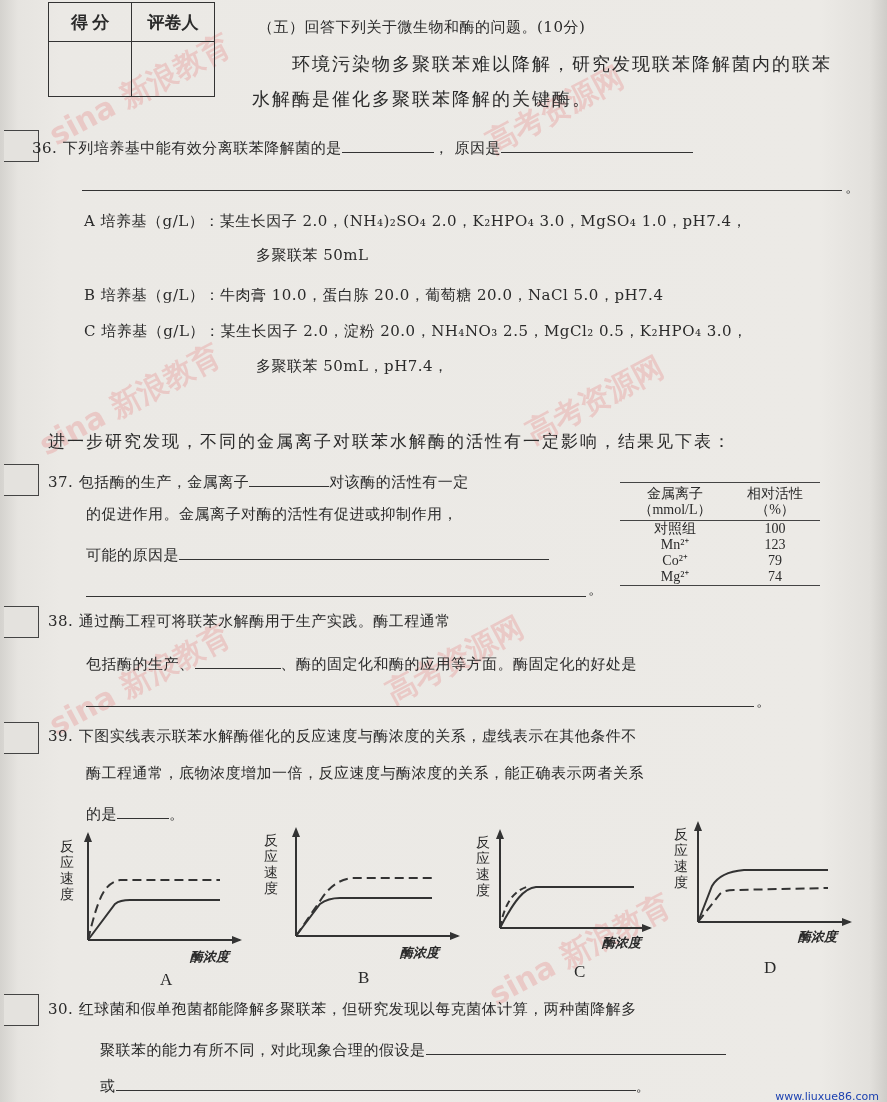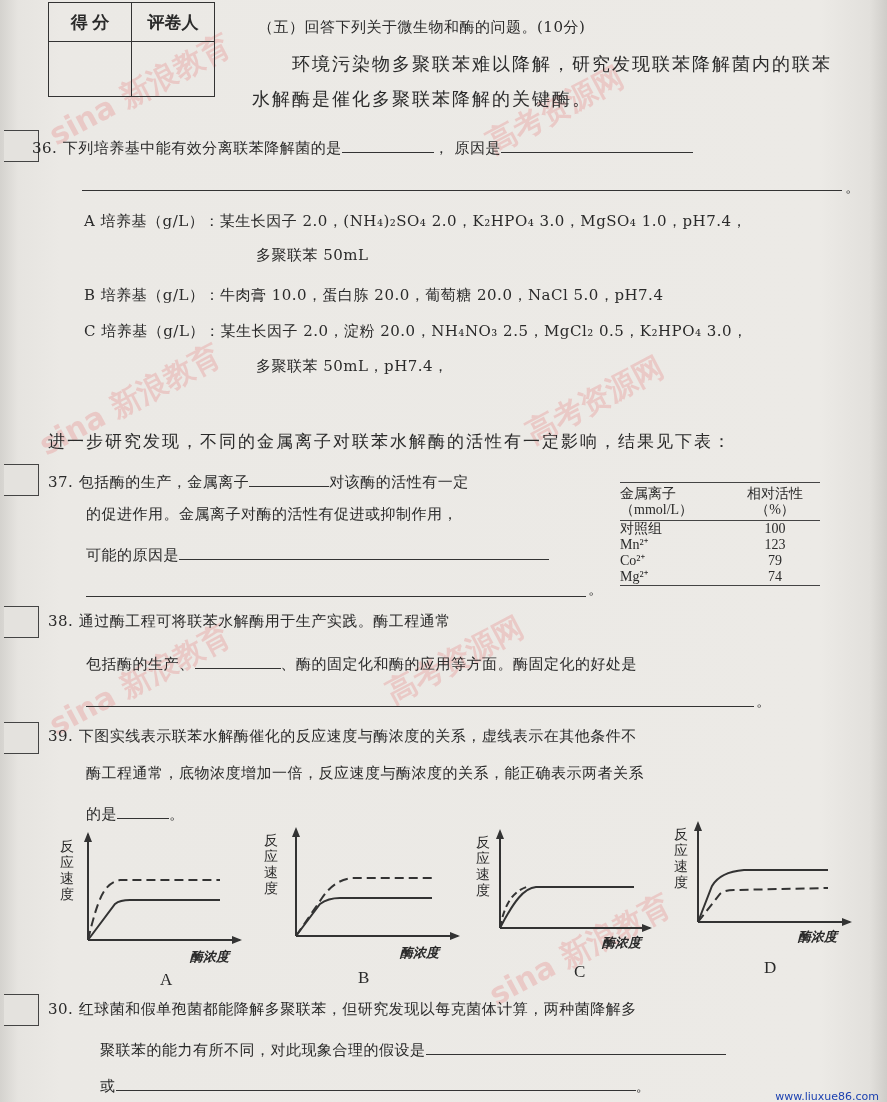--- a/index.html
+++ b/index.html
@@ -17,26 +17,26 @@
     position:absolute; color:rgba(230,120,120,0.28); font-family:"DejaVu Sans",sans-serif;
     font-weight:bold; transform:rotate(-28deg); pointer-events:none; white-space:nowrap;
   }
   .abs { position:absolute; white-space:nowrap; }
   .t { font-size:15px; letter-spacing:0.5px; }
   .t2 { font-size:18px; letter-spacing:2px; }
   .blank { display:inline-block; border-bottom:1.3px solid #333; height:18px; vertical-align:baseline; }
   .line { position:absolute; border-bottom:1.3px solid #333; height:0; }
   .qbox { position:absolute; left:4px; width:34px; height:30px; border:1.5px solid #444; border-left:none; background:#e4e2de;}
   table.score { position:absolute; left:48px; top:2px; border-collapse:collapse; }
-  table.score td { border:1.5px solid #333; width:80px; height:36px; text-align:center; font-family:Liberation Sans, sans-serif; font-weight:bold; font-size:17px; }
+  table.score td { border:1.5px solid #333; width:80px; height:36px; text-align:center; font-family:Liberation Serif, serif; font-weight:bold; font-size:17px; }
   table.score tr.empty td { height:52px; }
   .ion-table { position:absolute; left:620px; top:482px; width:200px; font-size:14px; font-family:"Liberation Serif",serif; }
   .ion-table .hr { border-top:1.3px solid #444; }
   .ion-row { display:flex; height:16px; line-height:16px; }
-  .ion-row .c1 { width:110px; text-align:left; }
+  .ion-row .c1 { width:110px; text-align:center; }
   .ion-row .c2 { width:90px; text-align:center; }
   .graph { position:absolute; }
   .ylab { position:absolute; font-size:14px; line-height:16px; width:16px; font-family:"DejaVu Serif",serif; }
   .xlab { position:absolute; font-size:13px; font-style:italic; font-weight:bold; }
   .glabel { position:absolute; font-size:17px; font-family:"Liberation Serif",serif; }
   .logo1 { position:absolute; right:8px; top:1068px; font-family:"DejaVu Sans",sans-serif; font-size:18px; font-weight:bold; color:#222;margin-top:40px; }
   .logo2 { position:absolute; right:8px; top:1090px; font-family:"DejaVu Sans",sans-serif; font-size:11px; color:#1a3fb0; }
 </style>
 </head>
 <body>

